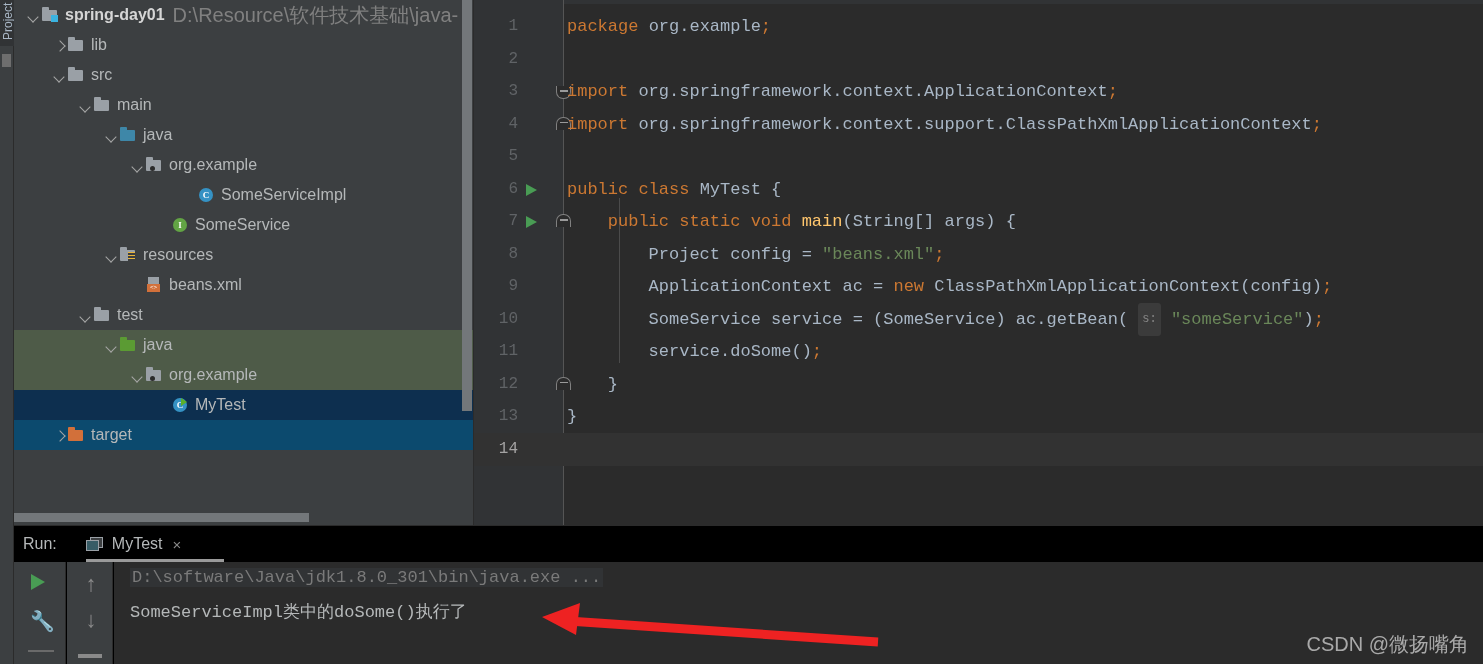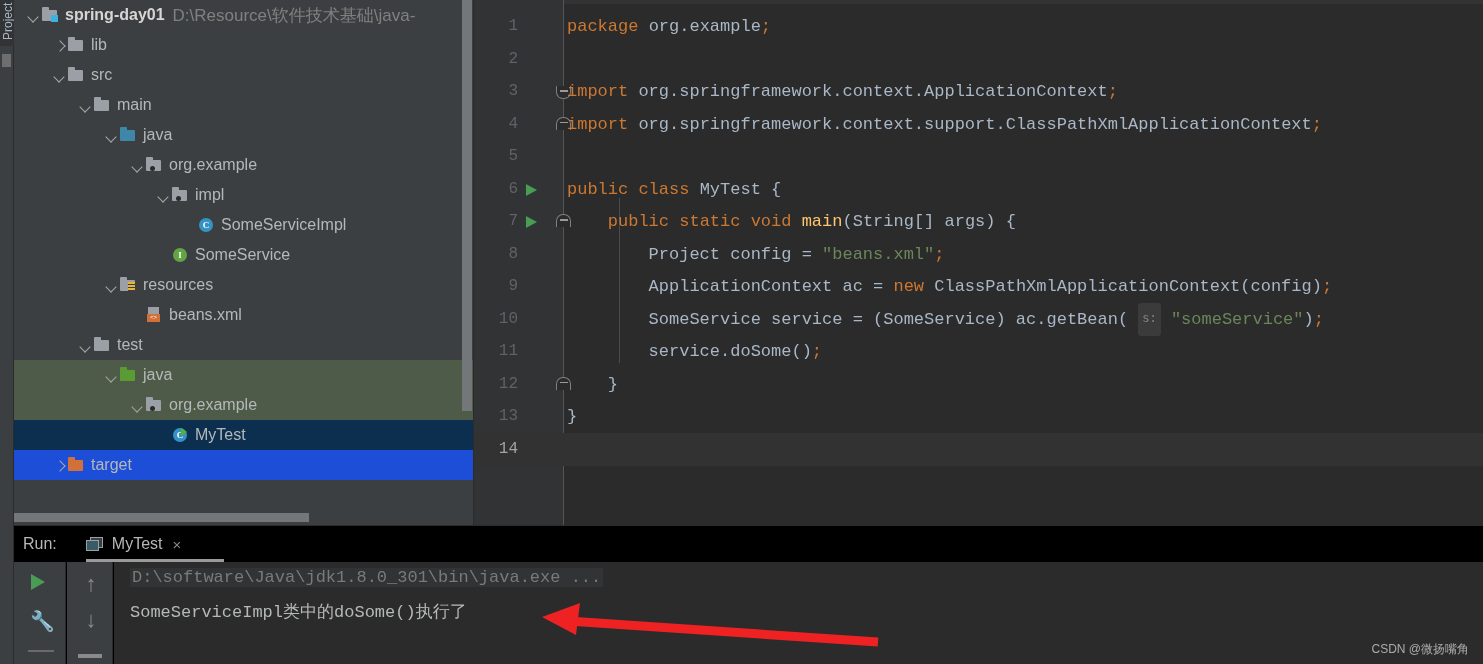--- a/index.html
+++ b/index.html
@@ -34,21 +34,21 @@
   .tree-panel {
     position: absolute; left: 14px; top: 0; width: 459px; height: 525px;
     background: #3c3f41; overflow: hidden;
   }
   .tree-row {
     position: relative; height: 30px; display: flex; align-items: center;
     font-size: 16px; color: #b5b8b9; white-space: nowrap;
   }
   .tree-row.sel-green  { background: #4e5b48; }
   .tree-row.sel-blue   { background: #0d2f4f; }
-  .tree-row.sel-brown  { background: #1d4ed8; }
+  .tree-row.sel-brown  { background: #0c4a6e; }
   .arrow {
     width: 13px; height: 13px; flex: 0 0 13px; position: relative;
   }
   .arrow.down::before {
     content: ""; position: absolute; left: 1px; top: 4px;
     width: 7px; height: 7px;
     border-left: 1.6px solid #a6a6a6; border-bottom: 1.6px solid #a6a6a6;
     transform: rotate(-45deg);
   }
   .arrow.right::before {
@@ -100,21 +100,21 @@
   .xmlico { position: absolute; left: 2px; top: 0px; width: 13px; height: 13px; }
   .xmlico .sheet { position: absolute; left: 1px; top: 0; width: 11px; height: 10px; background: #9aa0a6; }
   .xmlico .tag {
     position: absolute; left: 0px; bottom: -2px; width: 13px; height: 8px; background: #d2703a;
     color: #fff; font-size: 6px; line-height: 8px; text-align: center;
     font-family: "Liberation Mono", monospace;
   }
 
   .tlabel { margin-right: 8px; }
   .tlabel.bold { font-weight: bold; color: #d6d6d6; }
-  .tpath { color: #808080; font-size: 17px; }
+  .tpath { color: #808080; font-size: 20px; }
 
   
   .tree-vscroll {
     position: absolute; left: 462px; top: 0px; width: 10px; height: 411px;
     background: #73777a; border-radius: 0px;
   }
   .tree-hscroll {
     position: absolute; left: 14px; top: 513px; width: 295px; height: 9px;
     background: #73777a;
   }
@@ -231,21 +231,21 @@
     font-size: 17px; white-space: pre;
   }
   .console-line.cmd { color: #7a7a7a; background: #313335; padding: 0 2px; }
   .console-line.out { color: #b5b8b9; }
 
   
   .arrow-svg { position: absolute; left: 520px; top: 595px; pointer-events: none; }
 
   .watermark {
     position: absolute; right: 14px; bottom: 6px;
-    font-size: 12px; color: #c0c0c0; opacity: .85;
+    font-size: 20px; color: #c0c0c0; opacity: .85;
   }
 </style>
 </head>
 <body>
 
 <div id="app">
 
   <div class="left-strip">
     <div class="left-strip-top">
       <span class="vtext vtext-top">Project</span>
@@ -309,31 +309,20 @@
         <div class="tree-row">
           <span style="display:inline-block;width:118px"></span>
           <span class="arrow down"></span>
           <span class="ico f-gray">
             <span class="fldtab"></span>
             <span class="fld">
               <span class="badge-dot"></span>
             </span>
           </span>
           <span class="tlabel">org.example</span>
-        </div>
-        <div class="tree-row">
-          <span style="display:inline-block;width:144px"></span>
-          <span class="arrow down"></span>
-          <span class="ico f-gray">
-            <span class="fldtab"></span>
-            <span class="fld">
-              <span class="badge-dot"></span>
-            </span>
-          </span>
-          <span class="tlabel">impl</span>
         </div>
         <div class="tree-row">
           <span style="display:inline-block;width:170px"></span>
           <span class="arrow none"></span>
           <span class="ico">
             <span class="circ blue">C</span>
           </span>
           <span class="tlabel">SomeServiceImpl</span>
         </div>
         <div class="tree-row">

